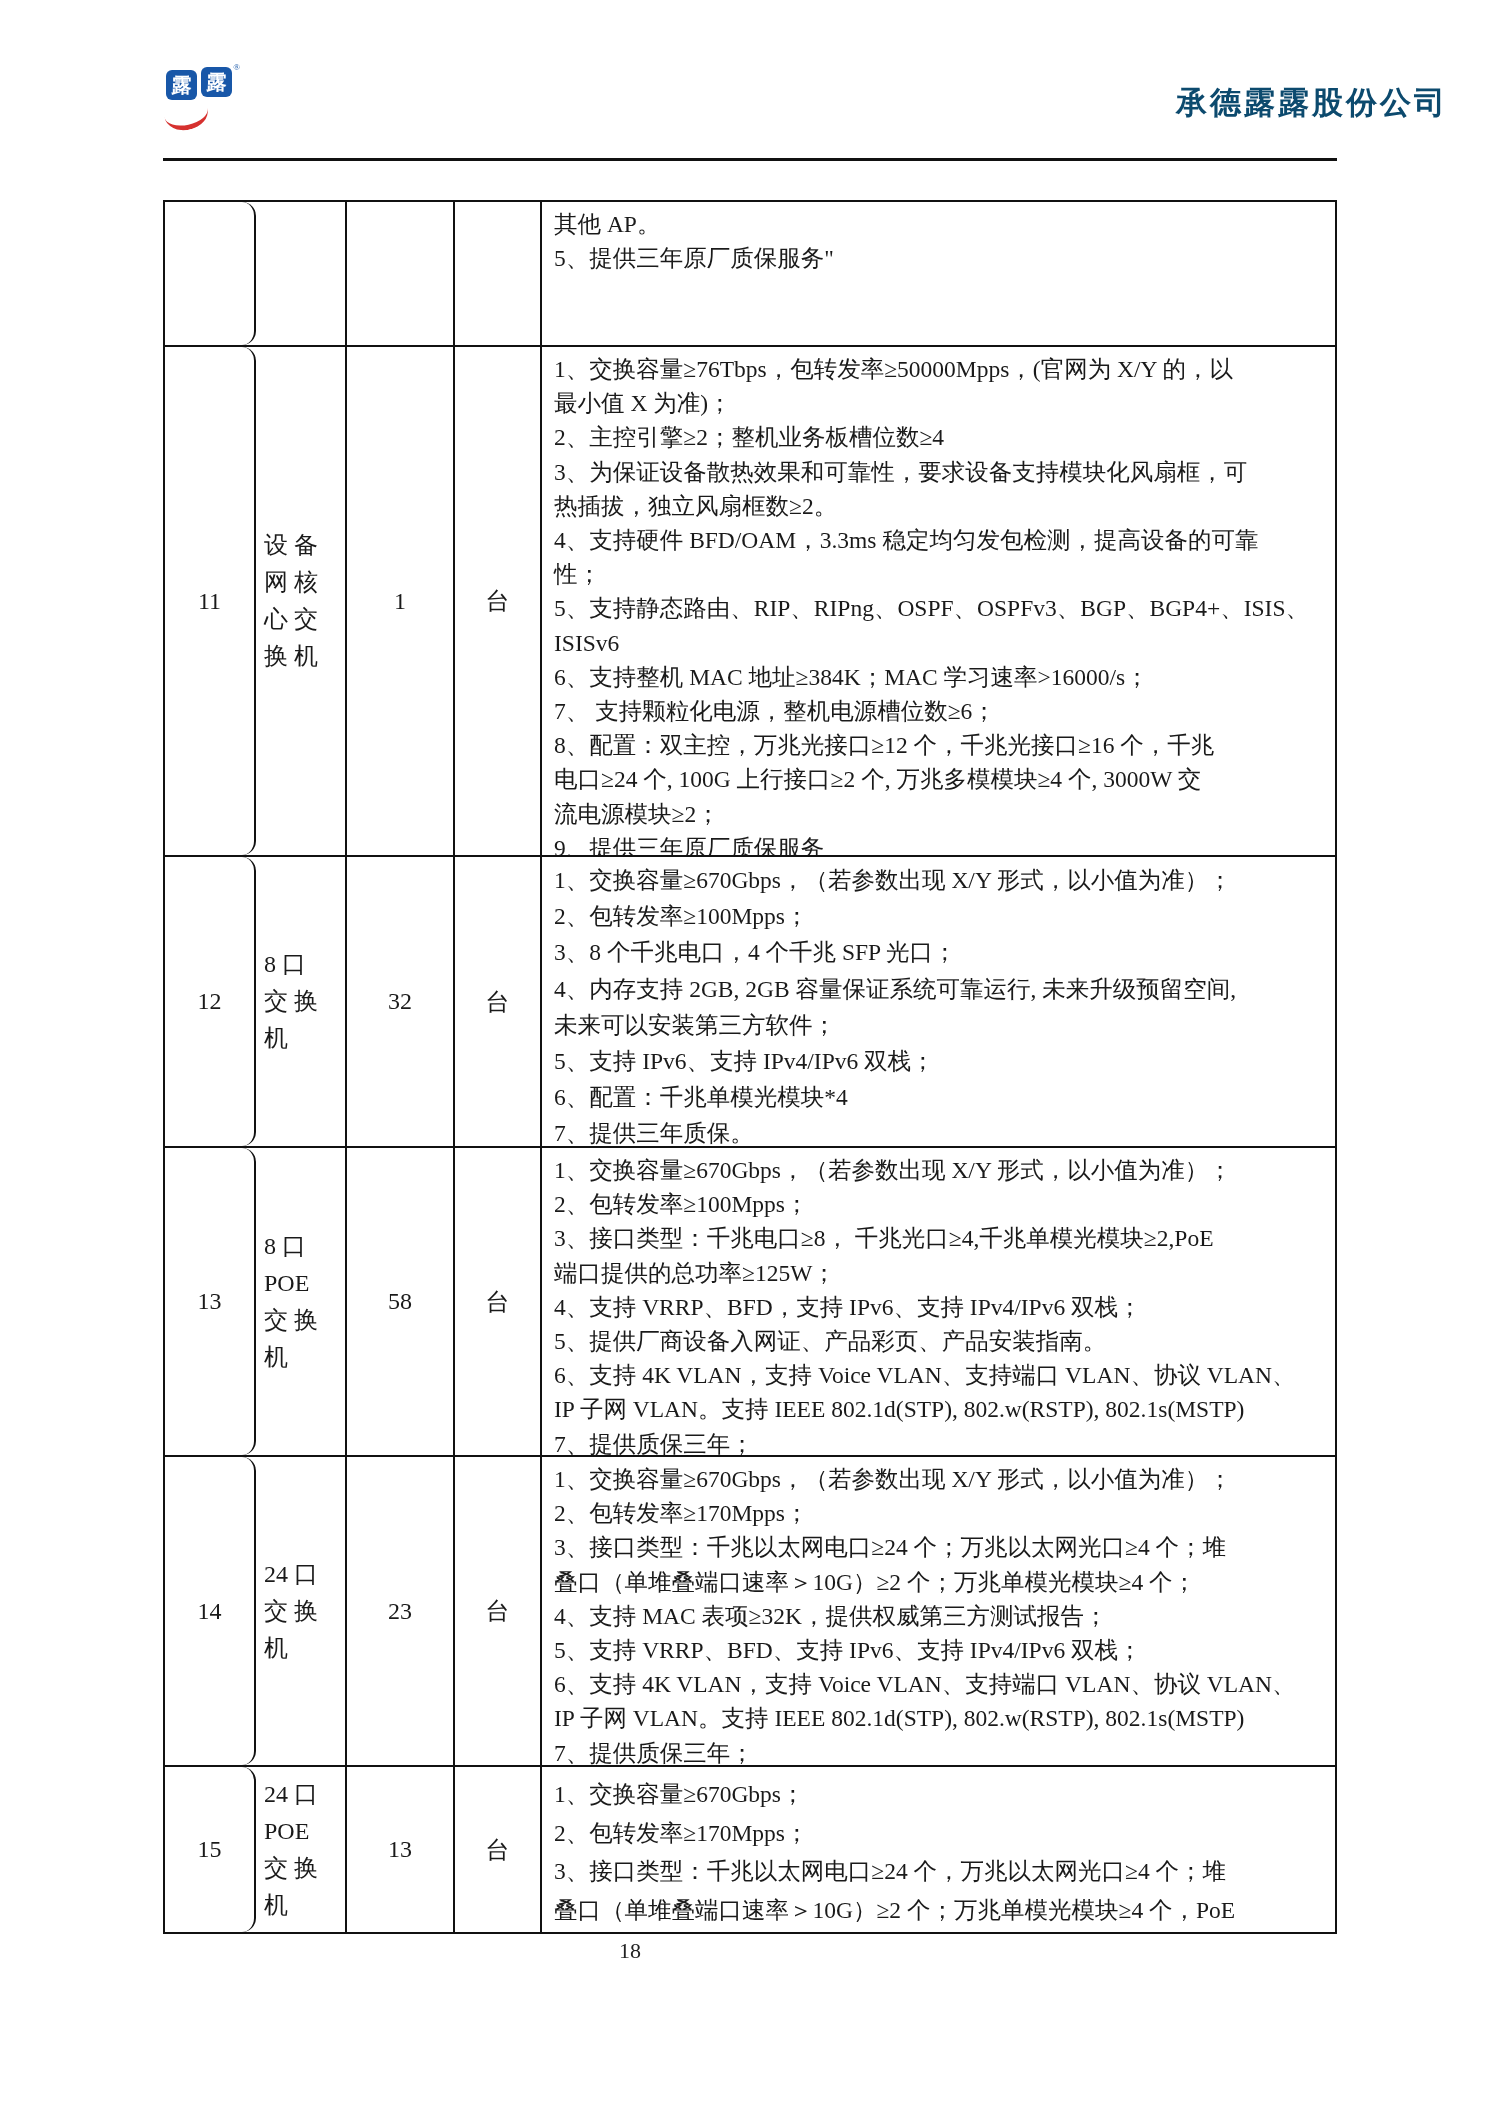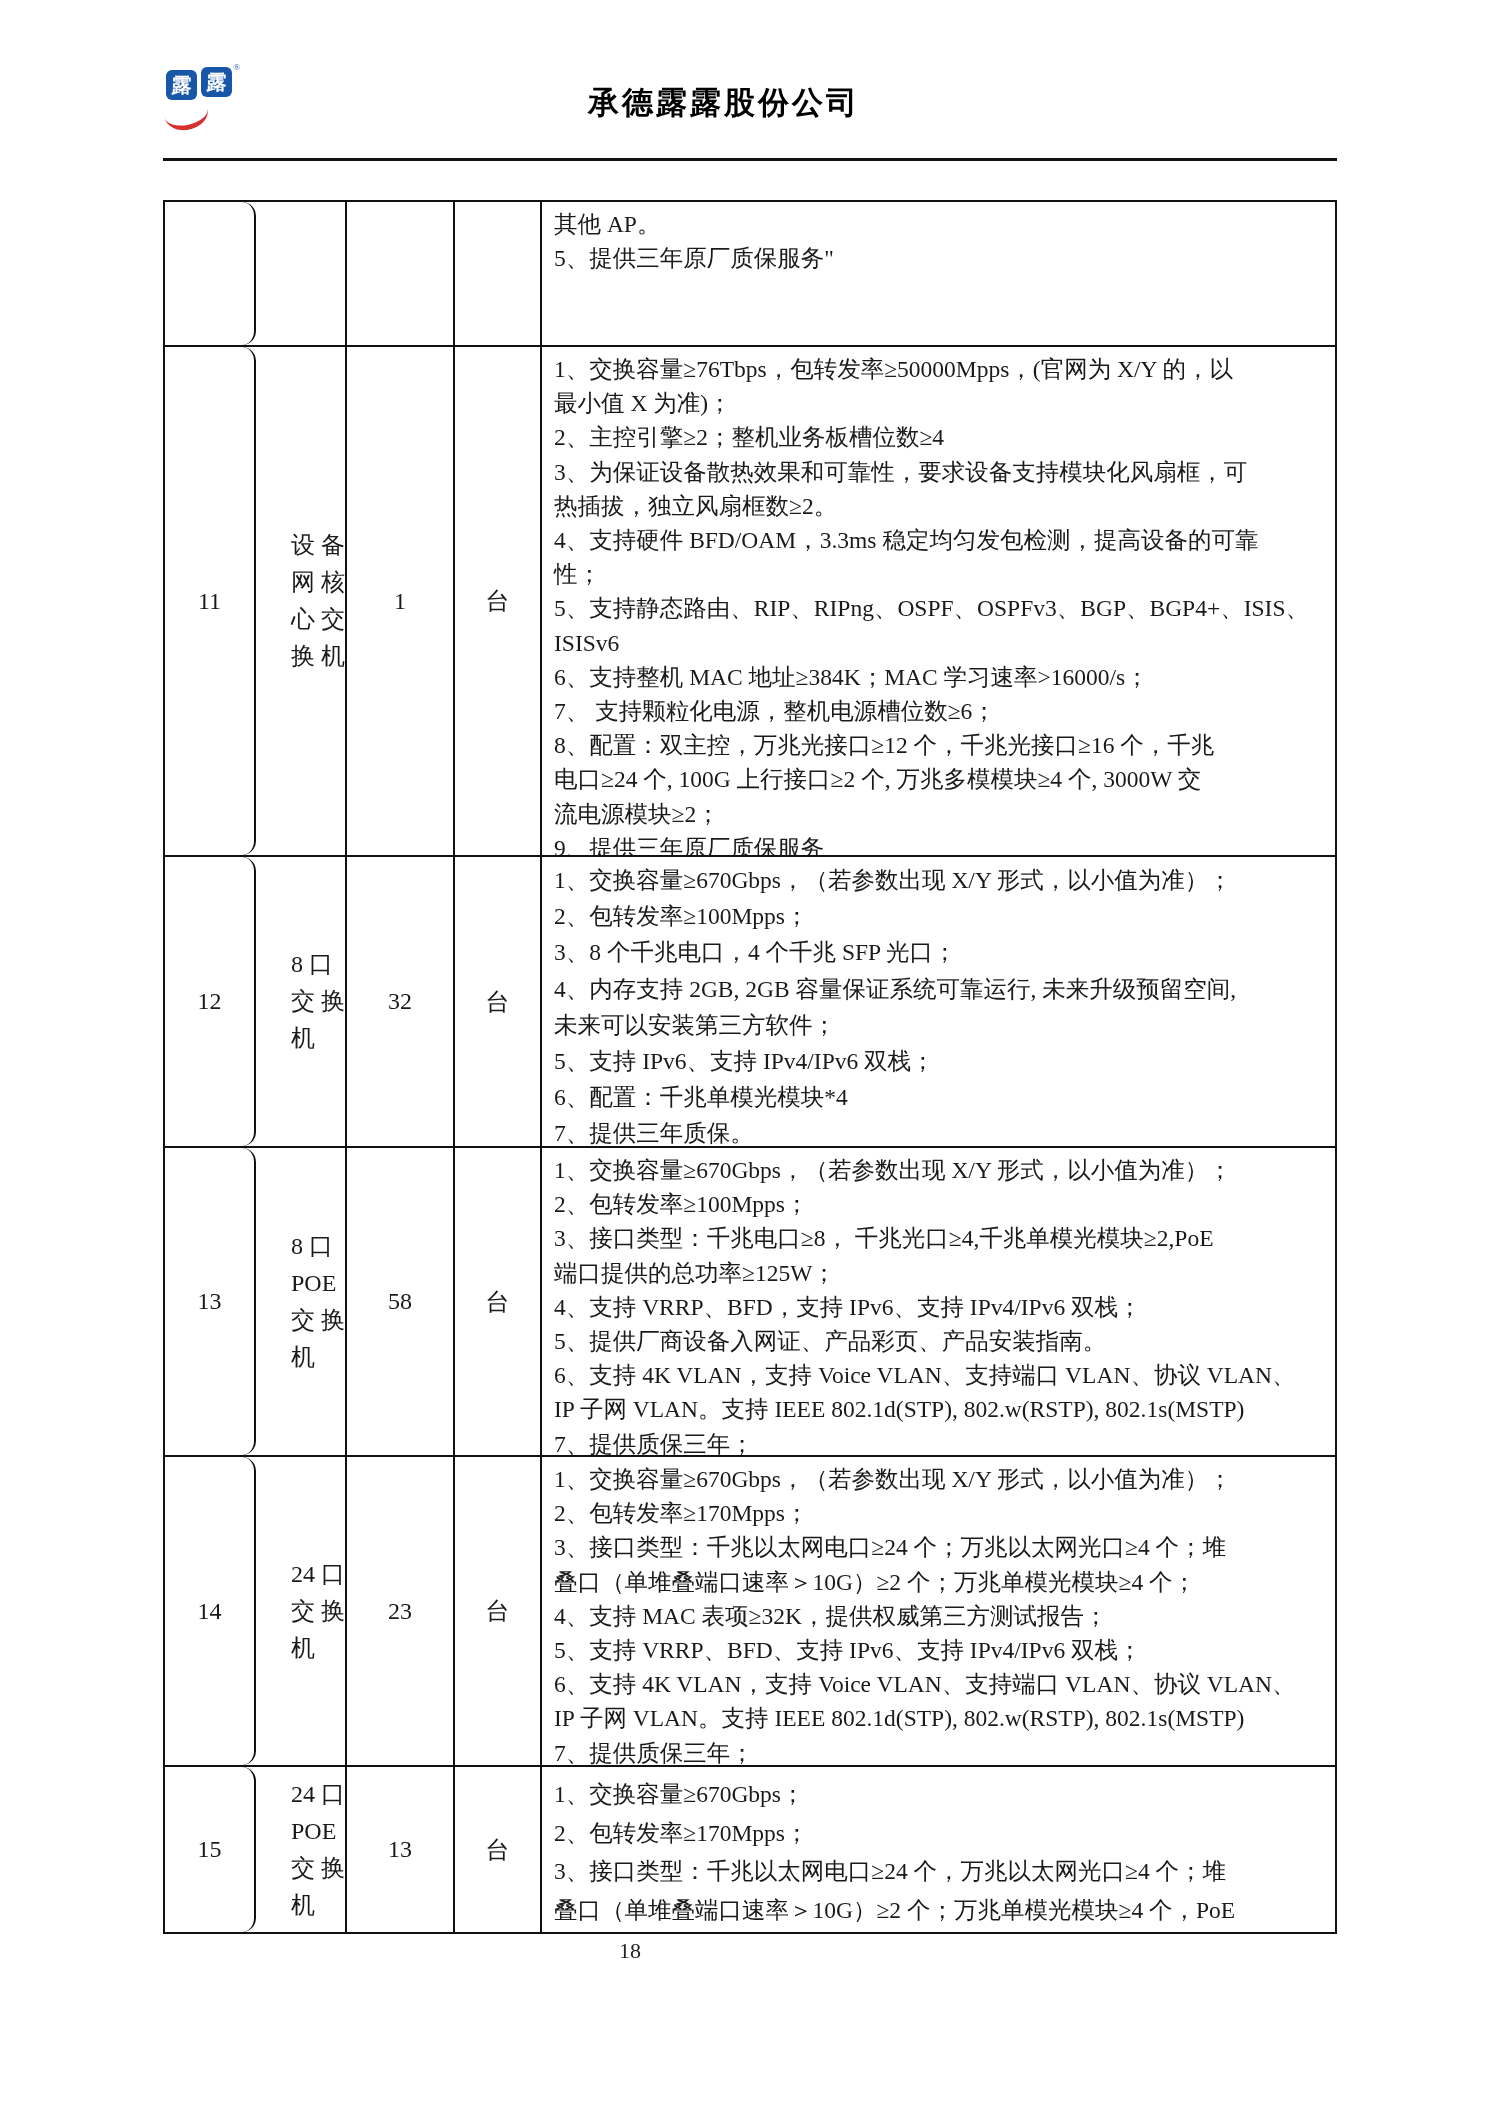--- a/index.html
+++ b/index.html
@@ -22,42 +22,42 @@
   .logo-sq.right { margin-top:-3px; }
   .logo-reg {
     position:absolute; right:-4px; top:-8px; font-size:9px; color:#1857a8;
   }
   .logo-swoosh {
     position:absolute; left:-2px; top:26px; width:44px; height:34px;
     border:0 solid transparent; border-bottom:5px solid #d6312f;
     border-radius:50%; transform:rotate(-12deg);
   }
   .company-name {
-    position:absolute; left:0; top:82px; width:1448px; text-align:center;
-    font-size:31px; font-weight:bold; letter-spacing:3px; color:#000000;
+    position:absolute; left:0; top:82px; width:1448px; text-align:right;
+    font-size:31px; font-weight:bold; letter-spacing:3px; color:#0c4a6e;
   }
   .header-rule {
     position:absolute; left:163px; top:158px; width:1174px; height:3px;
     background:#111111;
   }
   
   .doc-table {
     position:absolute; left:163px; top:200px; width:1174px;
     border:2px solid #111111; background:#ffffff;
   }
   .tr { display:flex; border-bottom:2px solid #111111; }
   .tr:last-child { border-bottom:none; }
   .td {
     border-right:2px solid #111111; overflow:hidden;
     display:flex; align-items:center; justify-content:center;
     font-size:24px;
   }
   .td:last-child { border-right:none; }
   .td.c-no   { width:91px;  flex:0 0 91px;border-radius:14px; }
-  .td.c-name { width:91px;  flex:0 0 91px; align-items:center; justify-content:flex-end;padding-left:24px; }
+  .td.c-name { width:91px;  flex:0 0 91px; align-items:center; justify-content:flex-start; }
   .td.c-qty  { width:108px; flex:0 0 108px; }
   .td.c-unit { width:87px;  flex:0 0 87px; }
   .td.c-spec { flex:1 1 auto; align-items:flex-start; justify-content:flex-start; }
   .name-text {
     white-space:pre-line; text-align:left; padding-left:8px;
     font-size:24px; line-height:37px;
   }
   .spec-text {
     white-space:pre-line; padding:5px 20px 4px 12px;
     font-size:23.5px; line-height:34.2px; width:100%;

